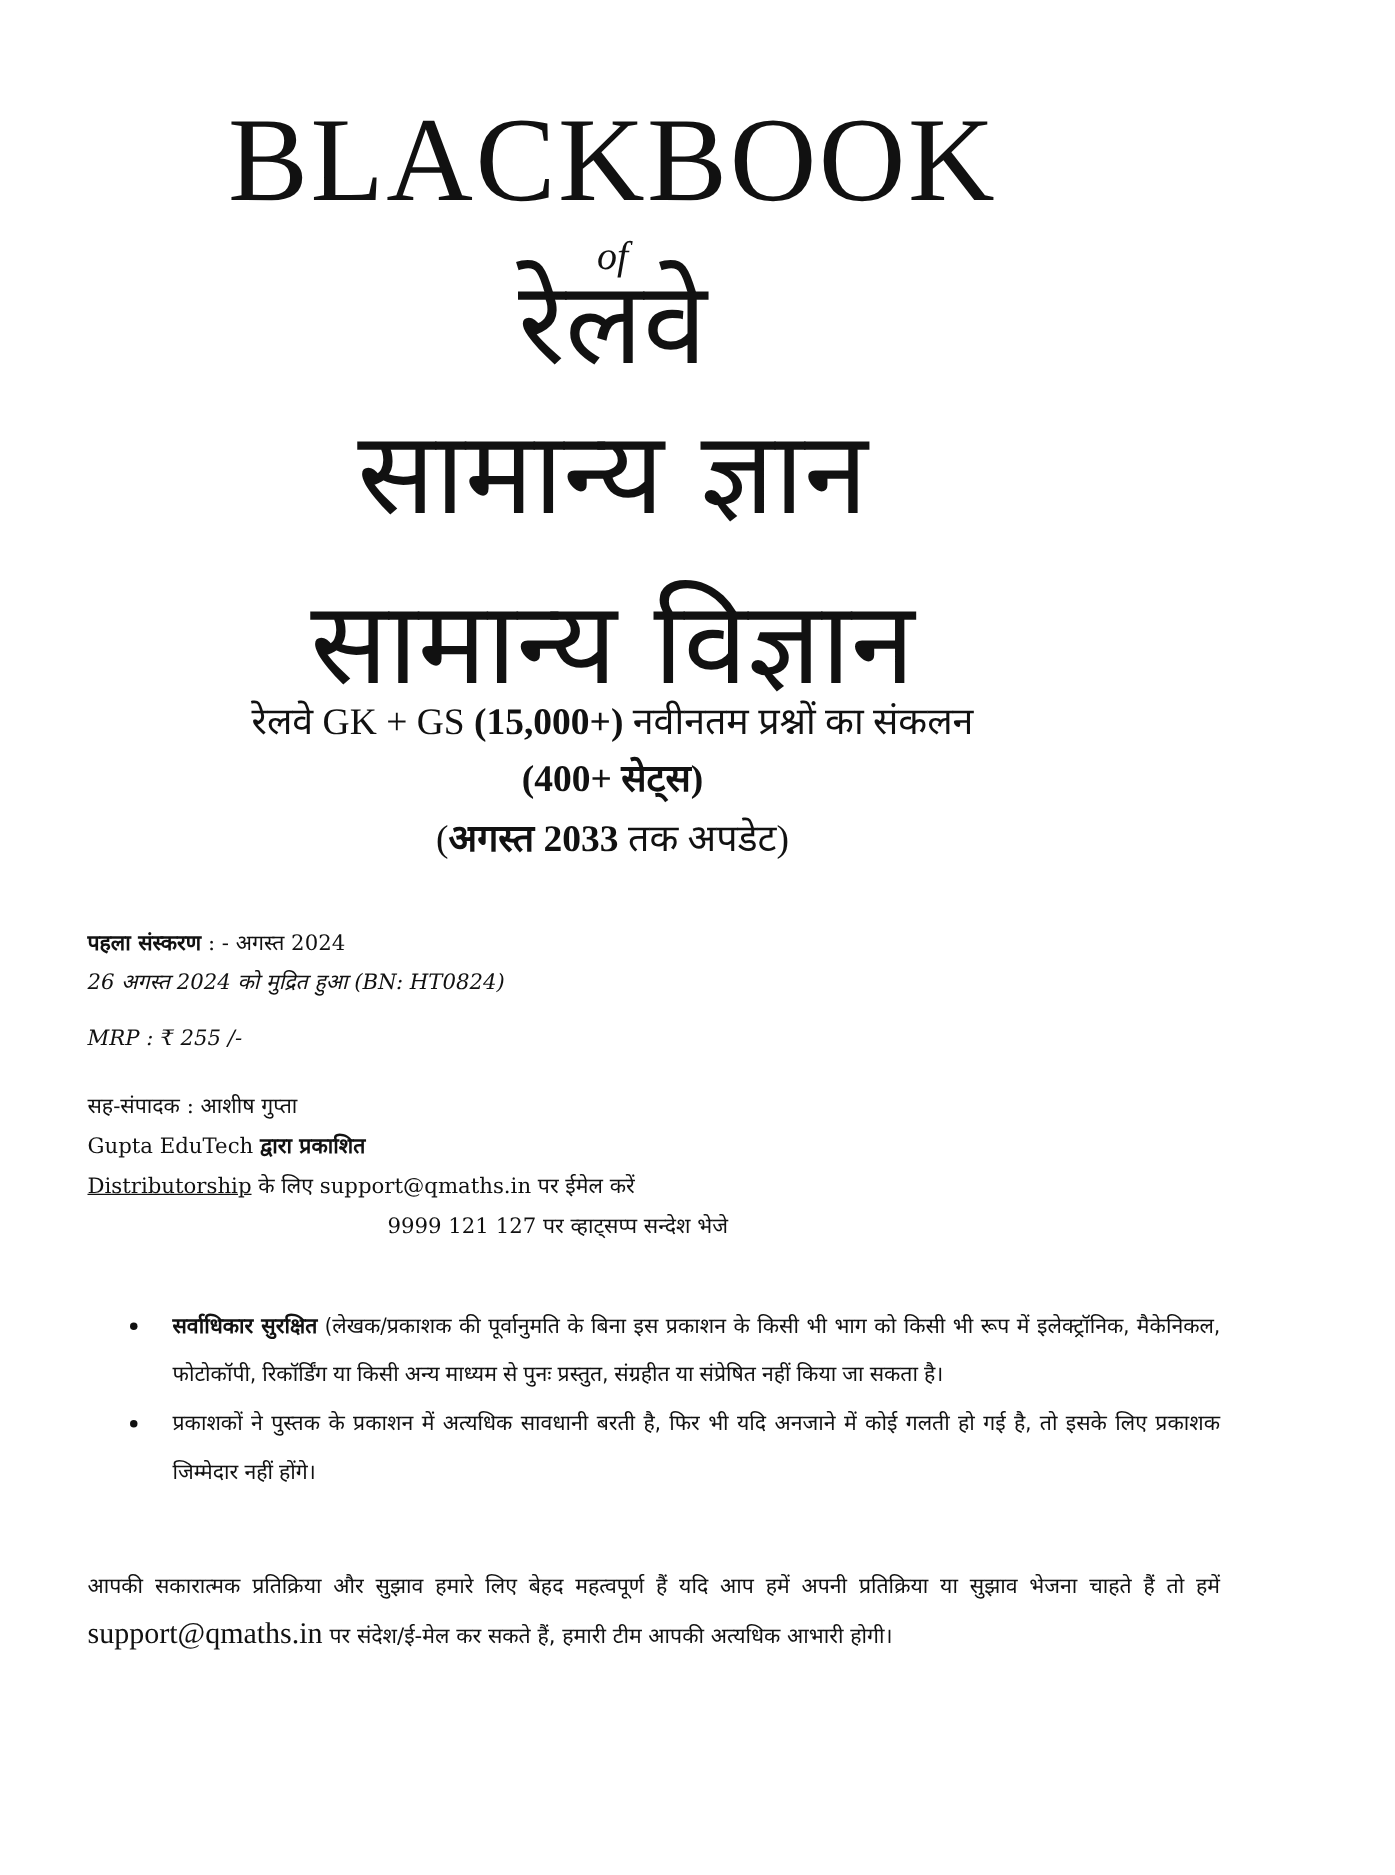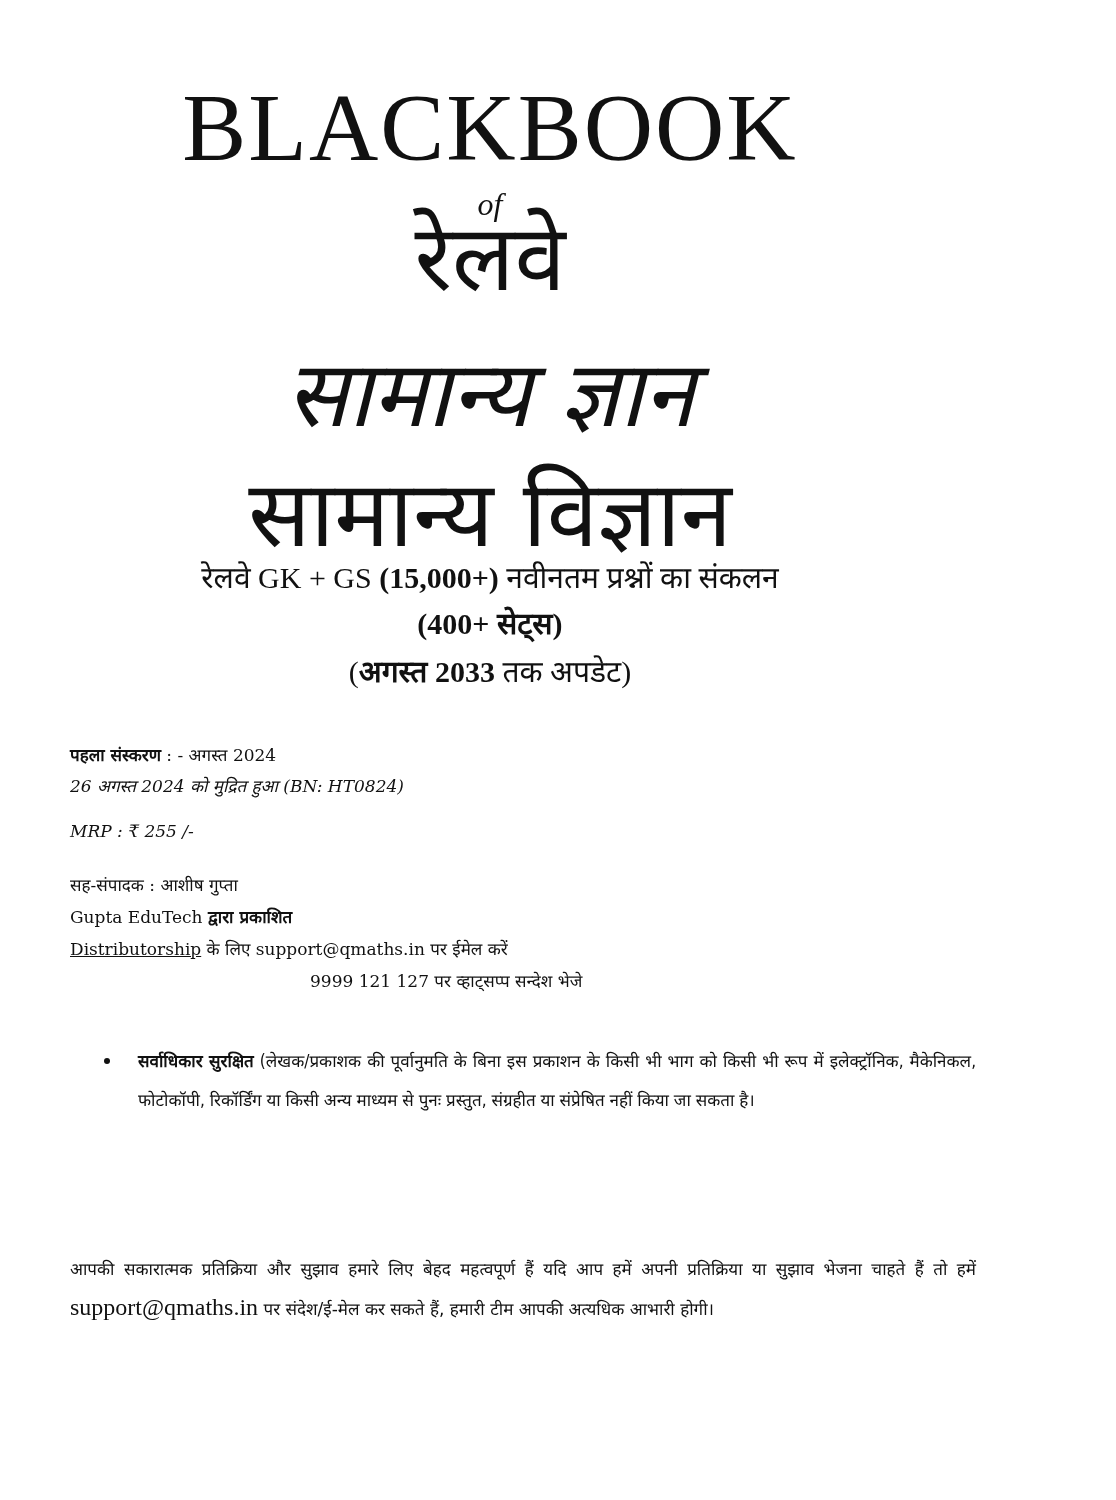--- a/index.html
+++ b/index.html
@@ -15,21 +15,21 @@
   }
   .title-of {
     top: 186px; font-family: "Liberation Serif", serif; font-style: italic;
     font-size: 32px; line-height: 36px;
   }
   .title-hi {
     font-family: "DejaVu Sans", sans-serif; font-size: 92px; line-height: 110px;
     font-weight: normal;
   }
   .t1 { top: 204px; }
-  .t2 { top: 340px; font-style: italic; }
+  .t2 { top: 324px; }
   .t3 { top: 460px; }
   .sub {
     font-family: "Liberation Serif", "DejaVu Sans", serif; font-size: 30px; line-height: 44px;
   }
   .s1 { top: 556px; }
   .s2 { top: 602px; font-weight: bold; }
   .s3 { top: 650px; }
   .s3 b, .s1 b { font-weight: bold; }
 
   .meta { position: absolute; left: 70px; font-size: 17px; line-height: 26px;
@@ -87,17 +87,21 @@
 <div class="meta m6">
   <u>Distributorship</u><span> के लिए  support@qmaths.in  पर ईमेल करें</span>
 </div>
 <div class="meta m7">9999 121 127  पर व्हाट्सप्प सन्देश भेजे</div>
 
 <div class="bullets">
   <div class="bullet">
     <span class="dot"></span>
     <b>सर्वाधिकार सुरक्षित</b><span> (लेखक/प्रकाशक की पूर्वानुमति के बिना इस प्रकाशन के किसी भी भाग को किसी भी रूप में इलेक्ट्रॉनिक, मैकेनिकल, फोटोकॉपी, रिकॉर्डिंग या किसी अन्य माध्यम से पुनः प्रस्तुत, संग्रहीत या संप्रेषित नहीं किया जा सकता है।</span>
   </div>
+  <div class="bullet">
+    <span class="dot"></span>
+    <span>प्रकाशकों ने पुस्तक के प्रकाशन में अत्यधिक सावधानी बरती है, फिर भी यदि अनजाने में कोई गलती हो गई है, तो इसके लिए प्रकाशक जिम्मेदार नहीं होंगे।</span>
+  </div>
 </div>
 
 <div class="para">
   <span>आपकी सकारात्मक प्रतिक्रिया और सुझाव हमारे लिए बेहद महत्वपूर्ण हैं यदि आप हमें अपनी प्रतिक्रिया या सुझाव भेजना चाहते हैं तो हमें </span><span class="serif">support@qmaths.in</span><span> पर संदेश/ई-मेल कर सकते हैं, हमारी टीम आपकी अत्यधिक आभारी होगी।</span>
 </div>
 
 </body></html>

